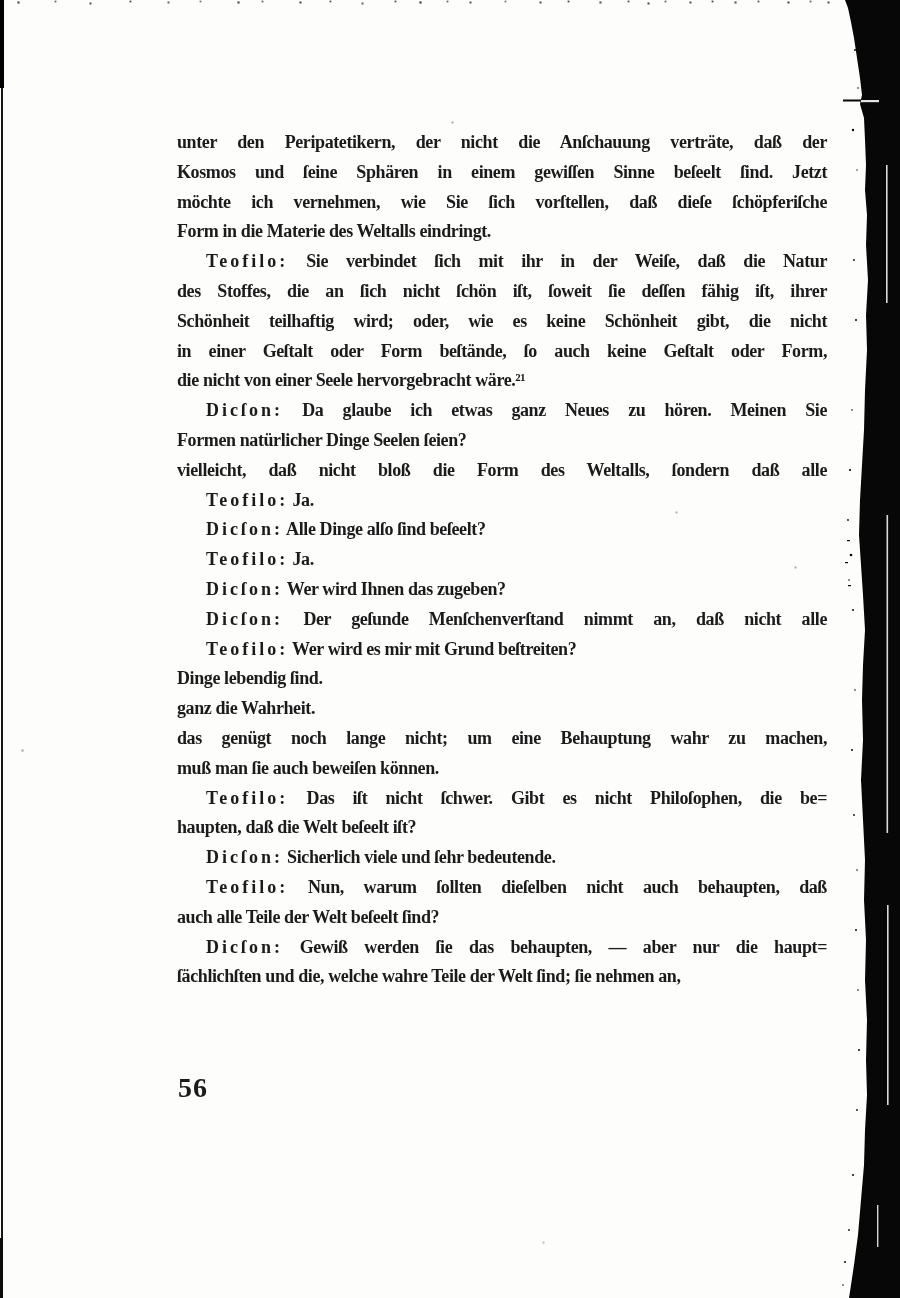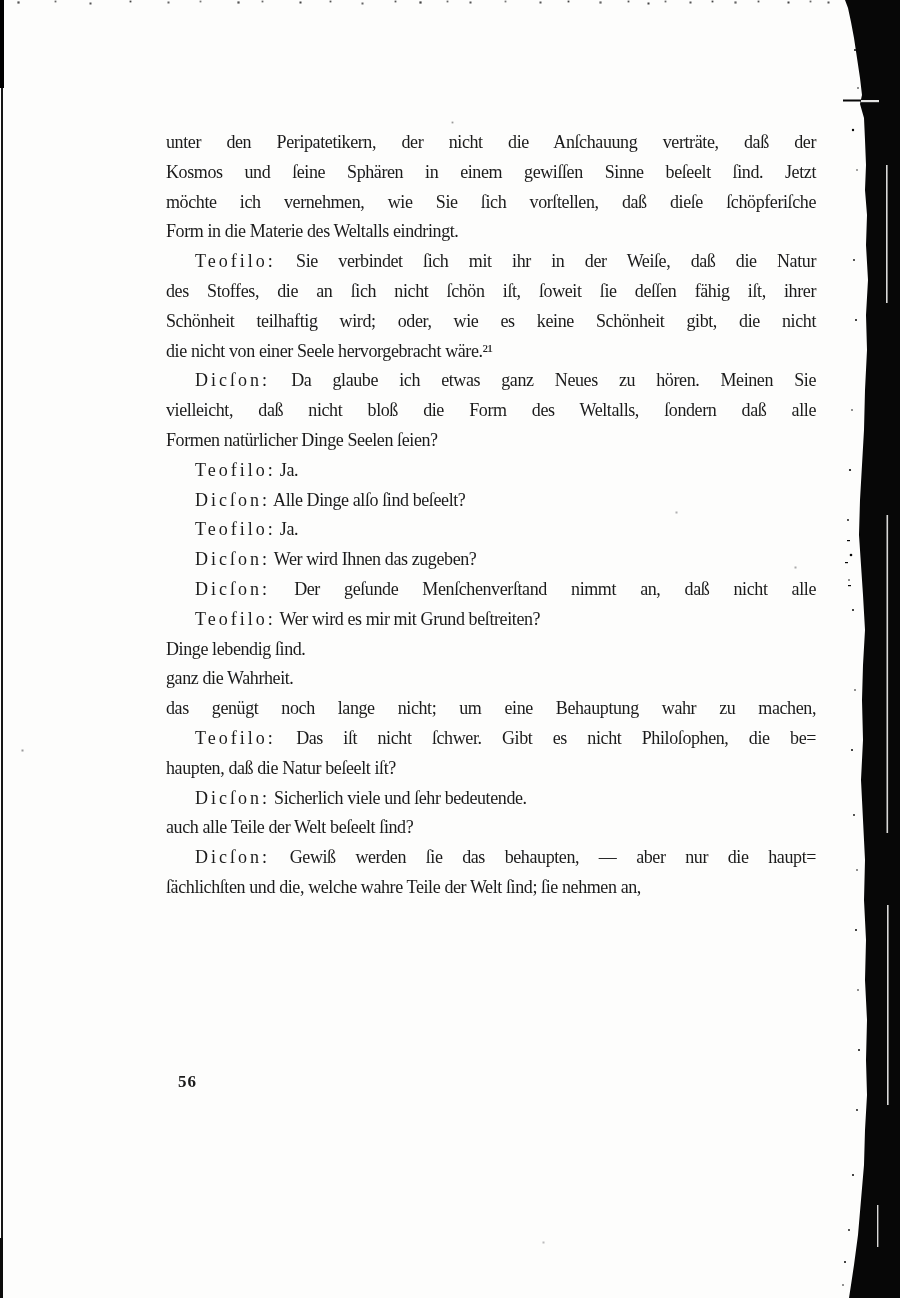--- a/index.html
+++ b/index.html
@@ -10,32 +10,32 @@
   html,body{margin:0;padding:0;}
   body{width:900px;height:1298px;background:var(--paper);}
   .page{
     position:relative;width:900px;height:1298px;
     background:var(--paper);overflow:hidden;
     font-family:"Liberation Serif","DejaVu Serif",serif;
     color:var(--ink);
   }
   
   .text-block{
-    position:absolute;left:166px;top:128px;width:650px;
-    font-size:18px;font-weight:normal;line-height:29.8px;
+    position:absolute;left:177px;top:128px;width:650px;
+    font-size:18px;font-weight:bold;line-height:29.8px;
     letter-spacing:-0.4px;
   }
   .line{text-align:justify;text-align-last:justify;-moz-text-align-last:justify;}
   .line.last{text-align:right;text-align-last:left;-moz-text-align-last:left;}
   .line.indent{text-indent:29px;}
   .speaker{letter-spacing:3px;}
   
   .page-num{
     position:absolute;left:178px;top:1072px;
-    font-size:17px;font-weight:bold;letter-spacing:1px;
+    font-size:28px;font-weight:bold;letter-spacing:1px;
   }
   
   .gutter{position:absolute;left:835px;top:0;width:65px;height:1298px;}
   .gutter .band{fill:var(--edge);}
   .gutter .dot{fill:var(--edge);}
   .gutter .streak{fill:var(--paper);opacity:.85;}
   .gutter .crack{fill:var(--paper);opacity:.9;}
   .gutter .tick{fill:var(--edge);}
   .left-edge{position:absolute;left:1px;top:0;width:2px;height:1298px;background:#161616;}
   .left-edge-top{position:absolute;left:0;top:0;width:4px;height:88px;background:#000;}
@@ -64,36 +64,39 @@
 <div class="page">
 
   <div class="text-block">
       <div class="line">unter den Peripatetikern, der nicht die Anſchauung verträte, daß der</div>
       <div class="line">Kosmos und ſeine Sphären in einem gewiſſen Sinne beſeelt ſind. Jetzt</div>
       <div class="line">möchte ich vernehmen, wie Sie ſich vorſtellen, daß dieſe ſchöpferiſche</div>
       <div class="line last">Form in die Materie des Weltalls eindringt.</div>
       <div class="line indent"><span class="speaker">Teofilo:</span> Sie verbindet ſich mit ihr in der Weiſe, daß die Natur</div>
       <div class="line">des Stoffes, die an ſich nicht ſchön iſt, ſoweit ſie deſſen fähig iſt, ihrer</div>
       <div class="line">Schönheit teilhaftig wird; oder, wie es keine Schönheit gibt, die nicht</div>
+      <div class="line">in einer Geſtalt oder Form beſtände, ſo auch keine Geſtalt oder Form,</div>
       <div class="line last">die nicht von einer Seele hervorgebracht wäre.²¹</div>
       <div class="line indent"><span class="speaker">Dicſon:</span> Da glaube ich etwas ganz Neues zu hören. Meinen Sie</div>
+      <div class="line last">Formen natürlicher Dinge Seelen ſeien?</div>
       <div class="line">vielleicht, daß nicht bloß die Form des Weltalls, ſondern daß alle</div>
-      <div class="line last">Formen natürlicher Dinge Seelen ſeien?</div>
       <div class="line last indent"><span class="speaker">Teofilo:</span> Ja.</div>
       <div class="line last indent"><span class="speaker">Dicſon:</span> Alle Dinge alſo ſind beſeelt?</div>
       <div class="line last indent"><span class="speaker">Teofilo:</span> Ja.</div>
       <div class="line last indent"><span class="speaker">Dicſon:</span> Wer wird Ihnen das zugeben?</div>
       <div class="line indent"><span class="speaker">Dicſon:</span> Der geſunde Menſchenverſtand nimmt an, daß nicht alle</div>
       <div class="line last indent"><span class="speaker">Teofilo:</span> Wer wird es mir mit Grund beſtreiten?</div>
       <div class="line last">Dinge lebendig ſind.</div>
       <div class="line last">ganz die Wahrheit.</div>
       <div class="line">das genügt noch lange nicht; um eine Behauptung wahr zu machen,</div>
+      <div class="line last">muß man ſie auch beweiſen können.</div>
       <div class="line indent"><span class="speaker">Teofilo:</span> Das iſt nicht ſchwer. Gibt es nicht Philoſophen, die be=</div>
-      <div class="line last">haupten, daß die Natur beſeelt iſt?</div>
+      <div class="line last">haupten, daß die Welt beſeelt iſt?</div>
       <div class="line last indent"><span class="speaker">Dicſon:</span> Sicherlich viele und ſehr bedeutende.</div>
+      <div class="line indent"><span class="speaker">Teofilo:</span> Nun, warum ſollten dieſelben nicht auch behaupten, daß</div>
       <div class="line last">auch alle Teile der Welt beſeelt ſind?</div>
       <div class="line indent"><span class="speaker">Dicſon:</span> Gewiß werden ſie das behaupten, — aber nur die haupt=</div>
       <div class="line last">ſächlichſten und die, welche wahre Teile der Welt ſind; ſie nehmen an,</div>
     </div>
 
   <div class="page-num">56</div>
 
   <svg class="gutter" viewBox="0 0 65 1298" preserveAspectRatio="none">
     <polygon class="band" points="65,0 10,0 13,8 16,22 19,38 22,58 25,78 27,95 25,104 29,118 30,140 31,165 30,190 32,215 31,245 33,280 31,315 32,350 30,390 29,430 27,465 25,500 24,535 26,565 28,595 30,630 28,665 27,700 28,740 26,780 28,820 30,860 29,900 31,940 30,980 32,1020 31,1060 32,1095 30,1130 29,1165 26,1200 23,1235 19,1265 16,1285 14,1298 65,1298"></polygon>
 

